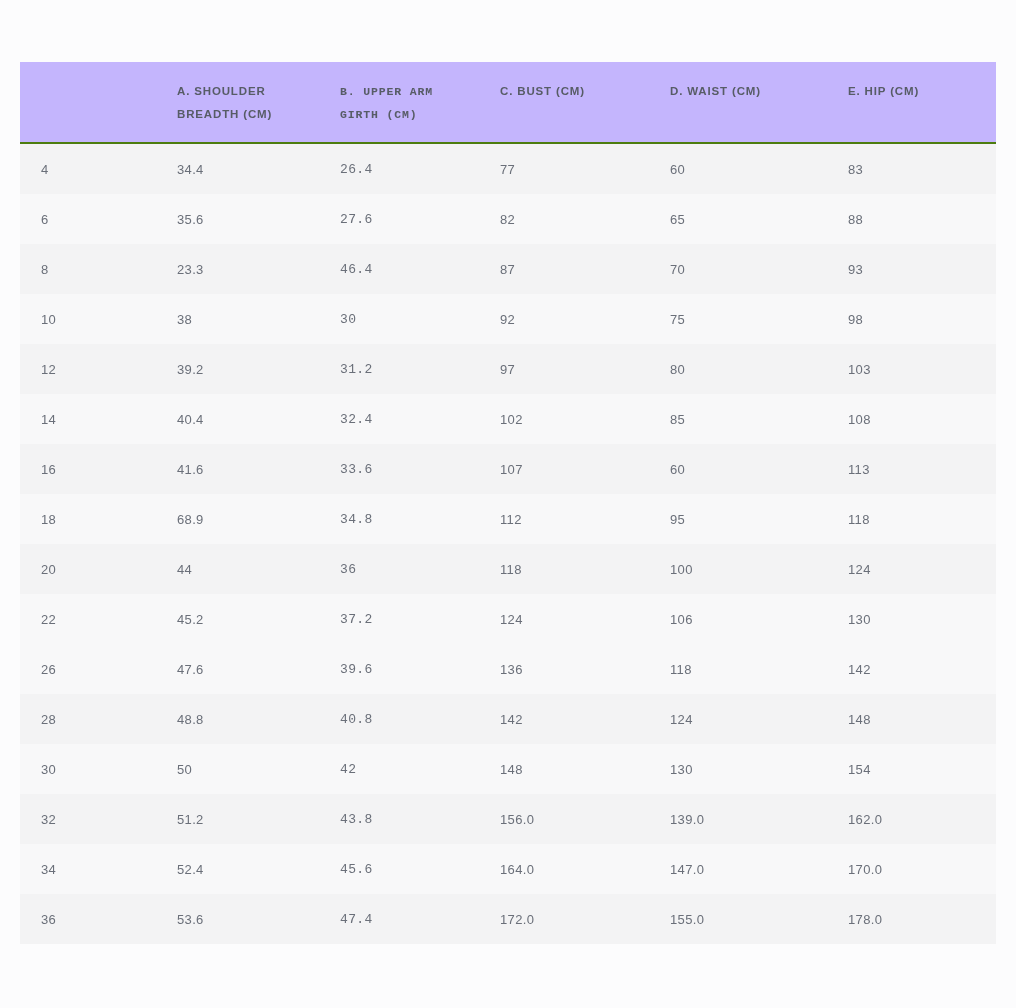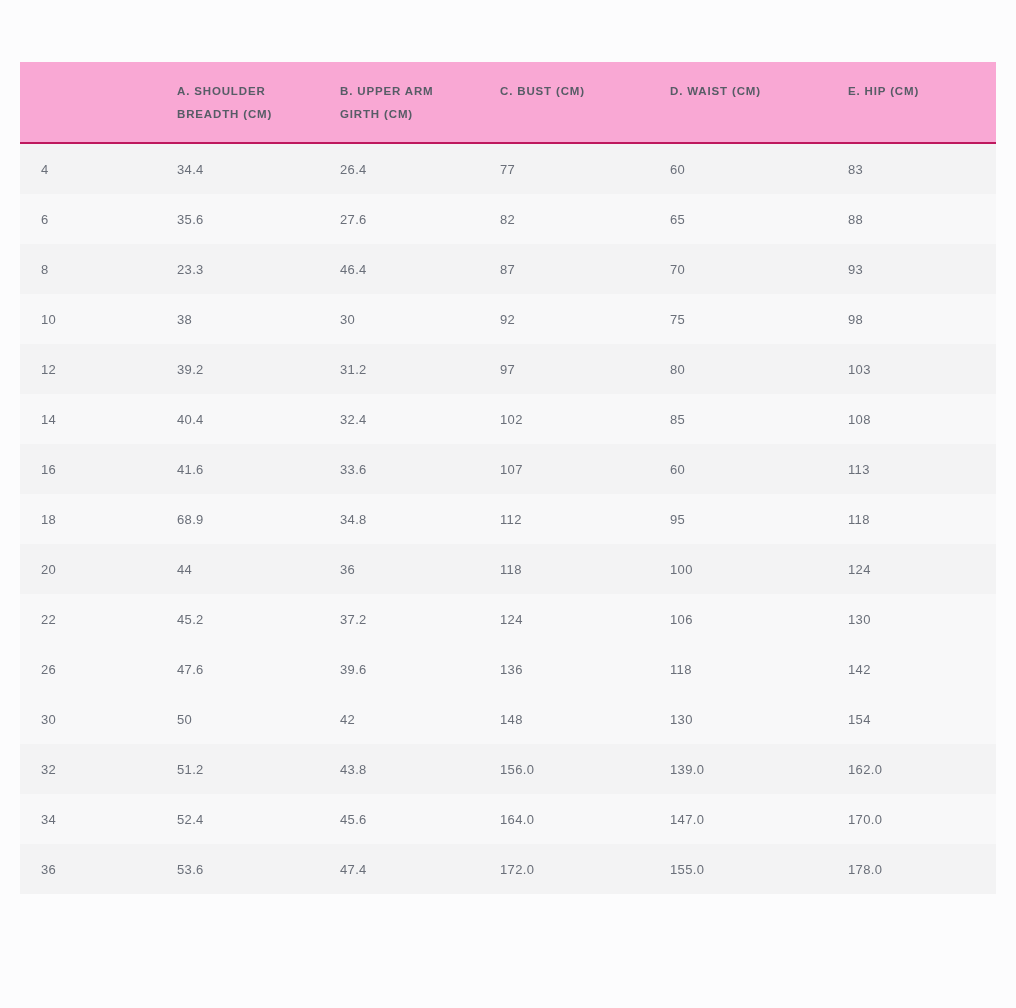--- a/index.html
+++ b/index.html
@@ -50,22 +50,22 @@
     text-align: left;
     vertical-align: top;
     padding: 0 0 0 0;
     height: 80px;
     font-size: 11.5px;
     font-weight: 600;
     letter-spacing: 0.85px;
     line-height: 23px;
     color: #575c66;
     text-transform: uppercase;
-    background: #f9a8d4;
-    border-bottom: 2px solid #be185d;
+    background: #c4b5fd;
+    border-bottom: 2px solid #4d7c0f;
   }
 
   
   .th-inner {
     display: block;
     padding-top: 18px;
   }
   .th-inner.single {
     padding-top: 18px;
   }
@@ -92,21 +92,21 @@
   col.c-col5  { width: 156px; }
 
   
   .size-table th, .size-table td { padding-left: 0; }
   .size-table th span.cell-text,
   .size-table td span.cell-text {
     display: inline-block;
   }
   .size-table .col-0 span.cell-text { margin-left: 21px; }
   .size-table .col-1 span.cell-text { margin-left: 0px; }
-  .size-table .col-2 span.cell-text { margin-left: 0px; }
+  .size-table .col-2 span.cell-text { margin-left: 0px; font-family: Liberation Mono, monospace; }
   .size-table .col-3 span.cell-text { margin-left: 0px; }
   .size-table .col-4 span.cell-text { margin-left: 0px; }
   .size-table .col-5 span.cell-text { margin-left: 8px; }
 </style>
 </head>
 <body>
 
 <div class="page">
 
   <div class="chart-title">SIZE CHART - CM</div>
@@ -224,20 +224,28 @@
           <td class="col-5"><span class="cell-text">130</span></td>
         </tr>
         <tr class="even">
           <td class="col-0"><span class="cell-text">26</span></td>
           <td class="col-1"><span class="cell-text">47.6</span></td>
           <td class="col-2"><span class="cell-text">39.6</span></td>
           <td class="col-3"><span class="cell-text">136</span></td>
           <td class="col-4"><span class="cell-text">118</span></td>
           <td class="col-5"><span class="cell-text">142</span></td>
         </tr>
+        <tr class="odd">
+          <td class="col-0"><span class="cell-text">28</span></td>
+          <td class="col-1"><span class="cell-text">48.8</span></td>
+          <td class="col-2"><span class="cell-text">40.8</span></td>
+          <td class="col-3"><span class="cell-text">142</span></td>
+          <td class="col-4"><span class="cell-text">124</span></td>
+          <td class="col-5"><span class="cell-text">148</span></td>
+        </tr>
         <tr class="even">
           <td class="col-0"><span class="cell-text">30</span></td>
           <td class="col-1"><span class="cell-text">50</span></td>
           <td class="col-2"><span class="cell-text">42</span></td>
           <td class="col-3"><span class="cell-text">148</span></td>
           <td class="col-4"><span class="cell-text">130</span></td>
           <td class="col-5"><span class="cell-text">154</span></td>
         </tr>
         <tr class="odd">
           <td class="col-0"><span class="cell-text">32</span></td>

